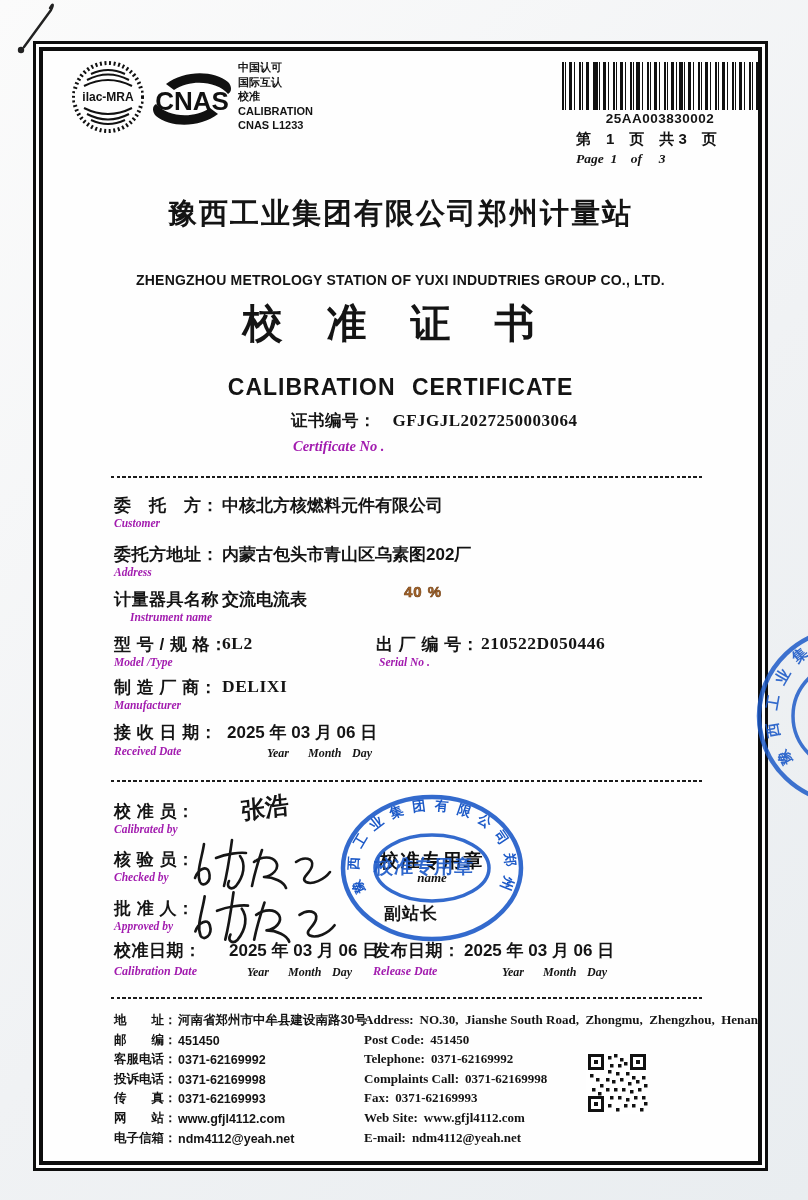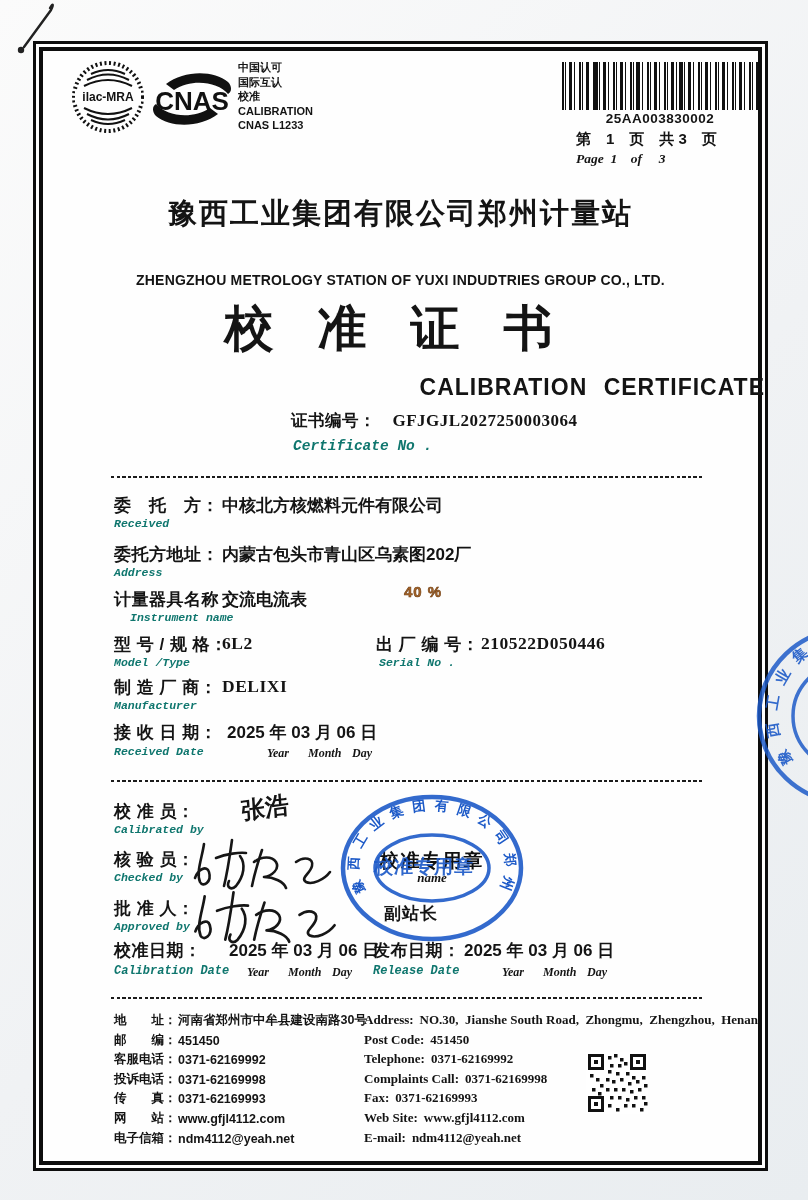--- a/index.html
+++ b/index.html
@@ -4,33 +4,33 @@
 <style>
   html,body{margin:0;padding:0}
   body{width:808px;height:1200px;position:relative;overflow:hidden;
        background:linear-gradient(135deg,#fbfbfb 0%,#f0f2f4 55%,#e9edf0 100%);
        font-family:"Liberation Sans","DejaVu Sans",sans-serif;color:#141414}
   .abs{position:absolute}
   .page{position:absolute;left:33px;top:41px;width:729px;height:1124px;background:#fefefe;
         border:3px solid #0d0d0d}
   .frame{position:absolute;left:3px;top:3px;right:3px;bottom:3px;border:4px solid #0d0d0d;pointer-events:none}
   .content{position:absolute;left:0;top:0;width:100%;height:100%}
-  .sub{font-family:Liberation Mono, monospace;font-style:italic;font-weight:bold;
-       font-size:11.5px;color:#0f766e;white-space:pre}
+  .sub{font-family:Liberation Serif, serif;font-style:italic;font-weight:bold;
+       font-size:11.5px;color:#a21caf;white-space:pre}
   .flabel{font-size:17px;font-weight:bold;white-space:pre;letter-spacing:.5px}
   .fvalue{font-size:17px;font-weight:bold;white-space:pre}
   .lat{font-family:"Liberation Serif","DejaVu Serif",serif;font-weight:bold;font-size:17.5px;letter-spacing:.5px}
   .unit{font-family:"Liberation Serif","DejaVu Serif",serif;font-weight:bold;font-style:italic;font-size:12px}
   .hr-d{height:2px;background:repeating-linear-gradient(90deg,#1b1b1b 0 3.5px,rgba(0,0,0,0) 3.5px 5.6px)}
   .title1{width:100%;text-align:center;font-size:29px;font-weight:bold;letter-spacing:2px}
   .title2{width:100%;text-align:center;font-size:28px;font-weight:bold;letter-spacing:1px}
   .titleEN{width:100%;text-align:center;font-size:14px;font-weight:bold;letter-spacing:.2px}
-  .bigtitle{width:100%;text-align:center;font-size:49px;font-weight:900;letter-spacing:44px;padding-left:20px;
+  .bigtitle{width:100%;text-align:center;font-size:40px;font-weight:900;letter-spacing:44px;padding-left:20px;
             font-family:"DejaVu Serif","Liberation Serif",serif;box-sizing:border-box}
-  .bigtitleEN{width:100%;text-align:right;font-size:23px;font-weight:bold;letter-spacing:1px;word-spacing:9px}
+  .bigtitleEN{width:100%;text-align:center;font-size:23px;font-weight:bold;letter-spacing:1px;word-spacing:9px}
   .accr{font-size:11px;font-weight:bold;line-height:14.5px;white-space:pre}
   .barcode-bars{width:196px;height:48px;
     background:
       repeating-linear-gradient(90deg,transparent 0 29px,#fff 29px 31px,#111 31px 34px,transparent 34px 43px),
       repeating-linear-gradient(90deg,#111 0 2px,#fff 2px 3px,#111 3px 4px,#fff 4px 7px,#111 7px 10px,#fff 10px 12px,#111 12px 13px,#fff 13px 17px)}
   .barcode-num{width:196px;text-align:center;font-size:13.5px;font-weight:bold;letter-spacing:.5px;margin-top:1px}
   .pg-cn{font-size:15px;font-weight:bold;white-space:pre}
   .pg-en{font-family:"Liberation Serif","DejaVu Serif",serif;font-style:italic;font-weight:bold;font-size:13.5px;white-space:pre;margin-top:2px}
   .note40{font-size:15px;font-weight:bold;color:#a8662a;-webkit-text-stroke:.6px #6e3d12;letter-spacing:1px}
   .sigzh{font-size:24px;font-weight:bold;transform:rotate(-8deg) skewX(-4deg)}
@@ -98,21 +98,21 @@
 
     <div class="abs" style="left:255px;top:366px">
       <span class="flabel" style="font-size:16.5px">证书编号：</span>
       <span class="lat" style="margin-left:12px;font-size:17px">GFJGJL2027250003064</span>
     </div>
     <div class="abs sub" style="left:257px;top:394px;font-size:14.5px">Certificate No .</div>
 
     <div class="abs hr-d" style="left:75px;top:432px;width:594px"></div>
 
     <div class="abs flabel" style="left:78px;top:450px">委　托　方：</div>
-    <div class="abs sub" style="left:78px;top:473px">Received</div>
+    <div class="abs sub" style="left:78px;top:473px">Customer</div>
     <div class="abs fvalue" style="left:186px;top:450px">中核北方核燃料元件有限公司</div>
 
     <div class="abs flabel" style="left:78px;top:499px">委托方地址：</div>
     <div class="abs sub" style="left:78px;top:522px">Address</div>
     <div class="abs fvalue" style="left:186px;top:499px">内蒙古包头市青山区乌素图202厂</div>
 
     <div class="abs flabel" style="left:78px;top:544px">计量器具名称：</div>
     <div class="abs sub" style="left:94px;top:567px">Instrument name</div>
     <div class="abs fvalue" style="left:186px;top:544px">交流电流表</div>
     <div class="abs note40" style="left:368px;top:539px">40 %</div>

